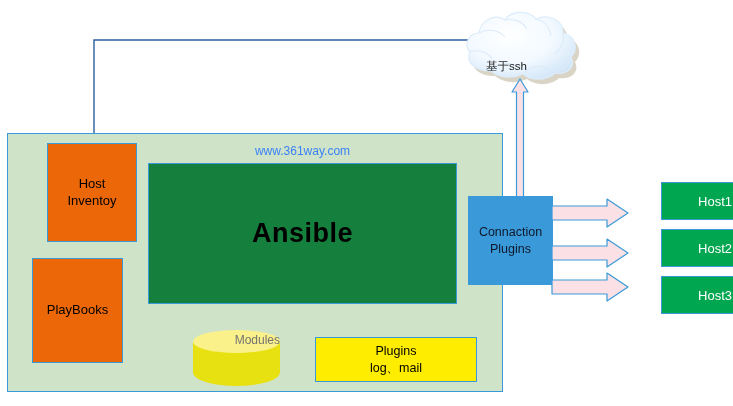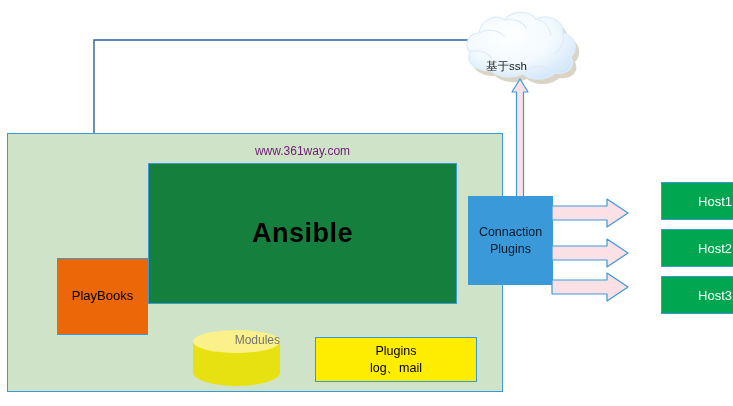--- a/index.html
+++ b/index.html
@@ -33,21 +33,21 @@
     box-sizing: border-box;
     display: flex;
     align-items: center;
     justify-content: center;
     text-align: center;
     color: #000000;
     font-size: 13px;
     line-height: 1.25;
   }
   #host-inventory-box { left: 47px; top: 143px; width: 90px; height: 99px; }
-  #playbooks-box      { left: 57px; top: 258px; width: 91px; height: 77px; }
+  #playbooks-box      { left: 32px; top: 258px; width: 91px; height: 105px; }
 
   
   #ansible-box {
     left: 148px; top: 163px;
     width: 309px; height: 141px;
     background: #15803d;
     border: 1.5px solid #3a9ad9;
     box-sizing: border-box;
     display: flex;
     align-items: center;
@@ -56,21 +56,21 @@
     font-size: 27px;
     font-weight: bold;
     letter-spacing: .5px;
   }
 
   
   #watermark {
     left: 148px; top: 144px;
     width: 309px;
     text-align: center;
-    color: #701a75;
+    color: #3b82f6;
     font-size: 12px;
   }
 
   
   #modules-cylinder {
     left: 193px; top: 330px;
     width: 87px; height: 56px;
   }
   #modules-cylinder .cyl-body {
     position: absolute;
@@ -210,20 +210,26 @@
   <div class="abs pink-arrow" id="uplink-arrow">
     <svg viewBox="0 0 20 122" width="20" height="122">
       <path d="M10 1 L18 14 L13.5 14 L13.5 121 L6.5 121 L6.5 14 L2 14 Z" fill="#fbe0e6" stroke="#3a9ad9" stroke-width="1.2" stroke-linejoin="round"></path>
     </svg>
   </div>
 
   <div class="abs" id="ansible-container"></div>
 
   <div class="abs" id="watermark">www.361way.com</div>
 
+  <div class="abs orange-box" id="host-inventory-box">
+    <div>
+      <div>Host</div>
+      <div>Inventoy</div>
+    </div>
+  </div>
 
   <div class="abs orange-box" id="playbooks-box">
     <span>PlayBooks</span>
   </div>
 
   <div class="abs" id="ansible-box">
     <span>Ansible</span>
   </div>
 
   <div class="abs" id="modules-cylinder">

